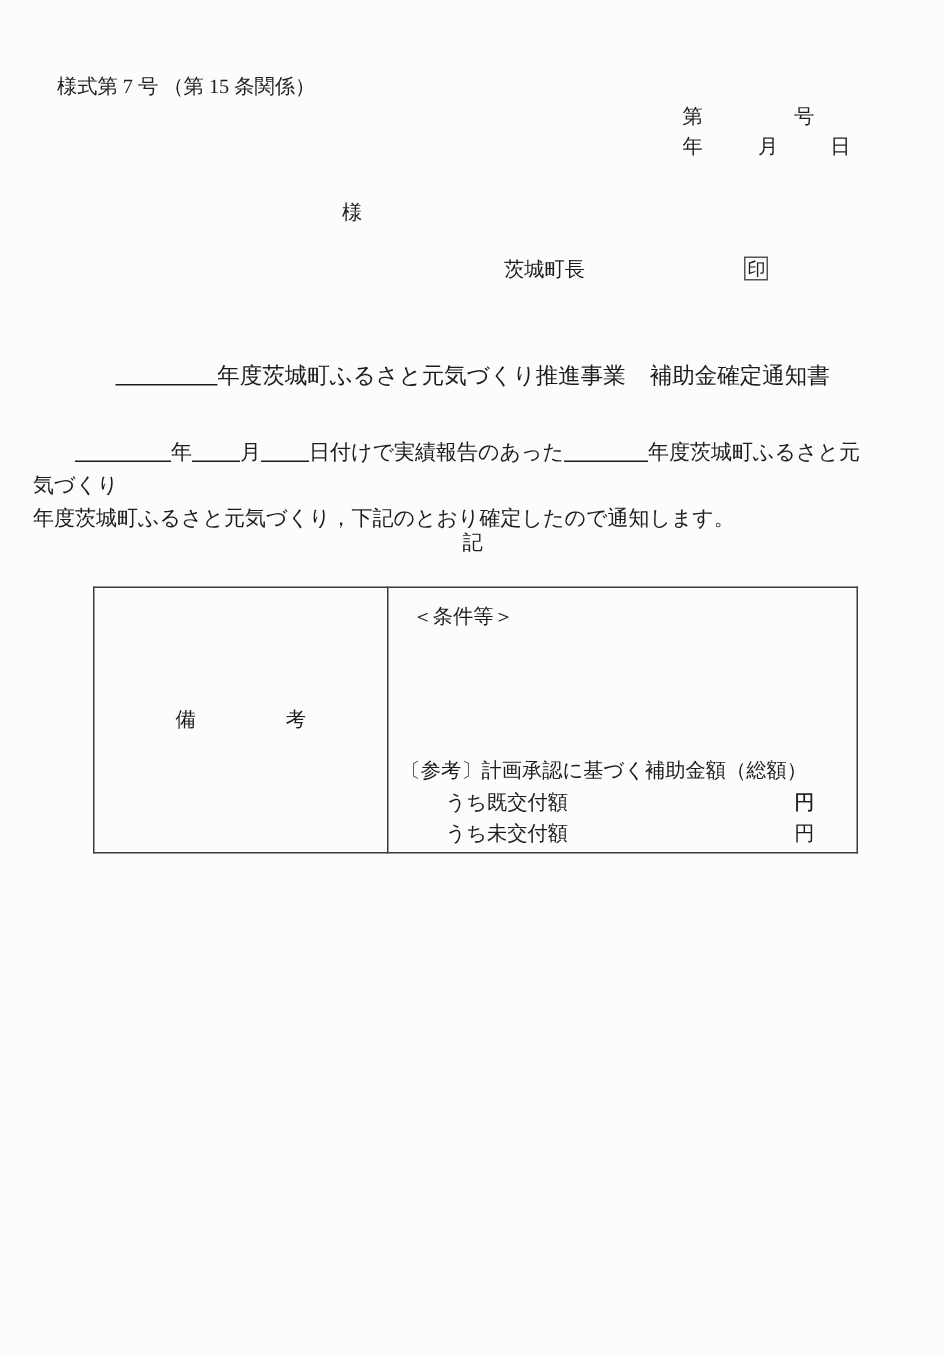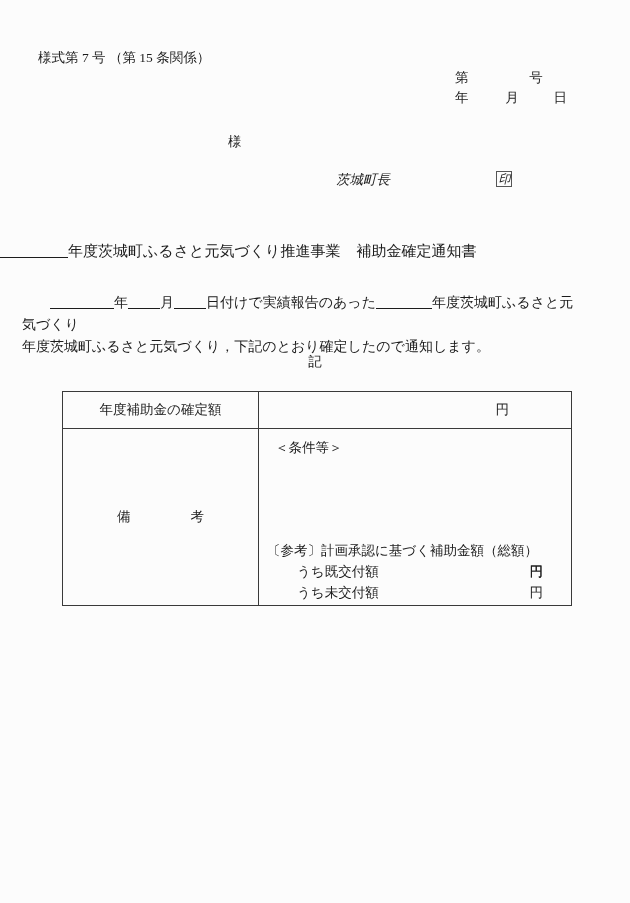--- a/index.html
+++ b/index.html
@@ -60,40 +60,39 @@
     font-size: 13.5px;
   }
 
   
   .issuer {
     position: absolute;
     left: 336px;
     top: 169px;
     font-size: 13.5px;
     white-space: nowrap;
-    font-style: italic;
   }
   .seal-box {
     display: inline-block;
     border: 1px solid #555;
     padding: 0px 1px;
     font-size: 12px;
     line-height: 14px;
     margin-left: 103px;
     vertical-align: 1px;
     background: #fcfcfc;
   }
 
   
   .title {
     position: absolute;
     left: 0;
     top: 239px;
     width: 630px;
-    text-align: left;
+    text-align: center;
     font-size: 15px;
     white-space: nowrap;
   }
   .title .blank-yr {
     display: inline-block;
     width: 68px;
     border-bottom: 1px solid #1c1c1c;
     vertical-align: -2px;
   }
   .title .sep { display: inline-block; width: 16px; }
@@ -233,24 +232,20 @@
   </div>
 
   <div class="ki">記</div>
 
   <table class="tbl">
     <colgroup>
       <col class="col-label">
       <col>
     </colgroup>
     <tbody>
-      <tr>
-        <td class="cell-label-center">年度補助金の確定額</td>
-        <td class="cell-amount">円</td>
-      </tr>
       <tr>
         <td class="cell-remark">
           <span class="spaced">備</span><span class="wgap"></span><span>考</span>
         </td>
         <td class="cell-body">
           <div class="cond">＜条件等＞</div>
           <div class="ref-block">
             <div class="ref-title">〔参考〕計画承認に基づく補助金額（総額）</div>
             <div class="money-row">
               <span></span>

